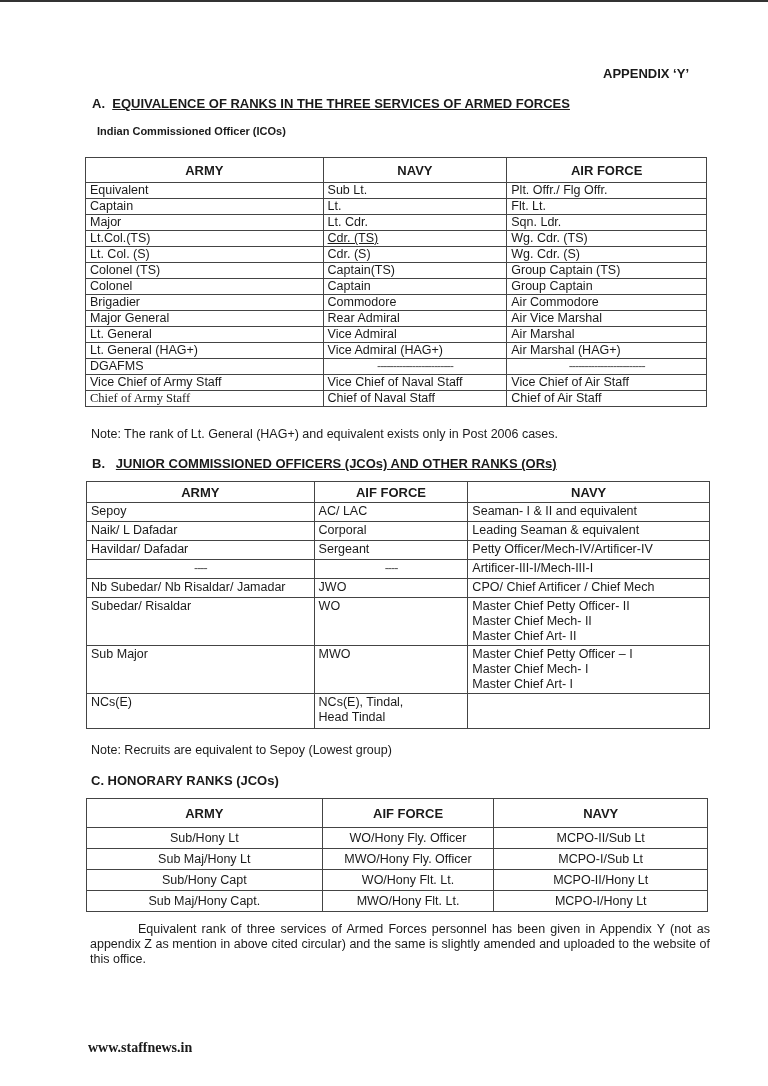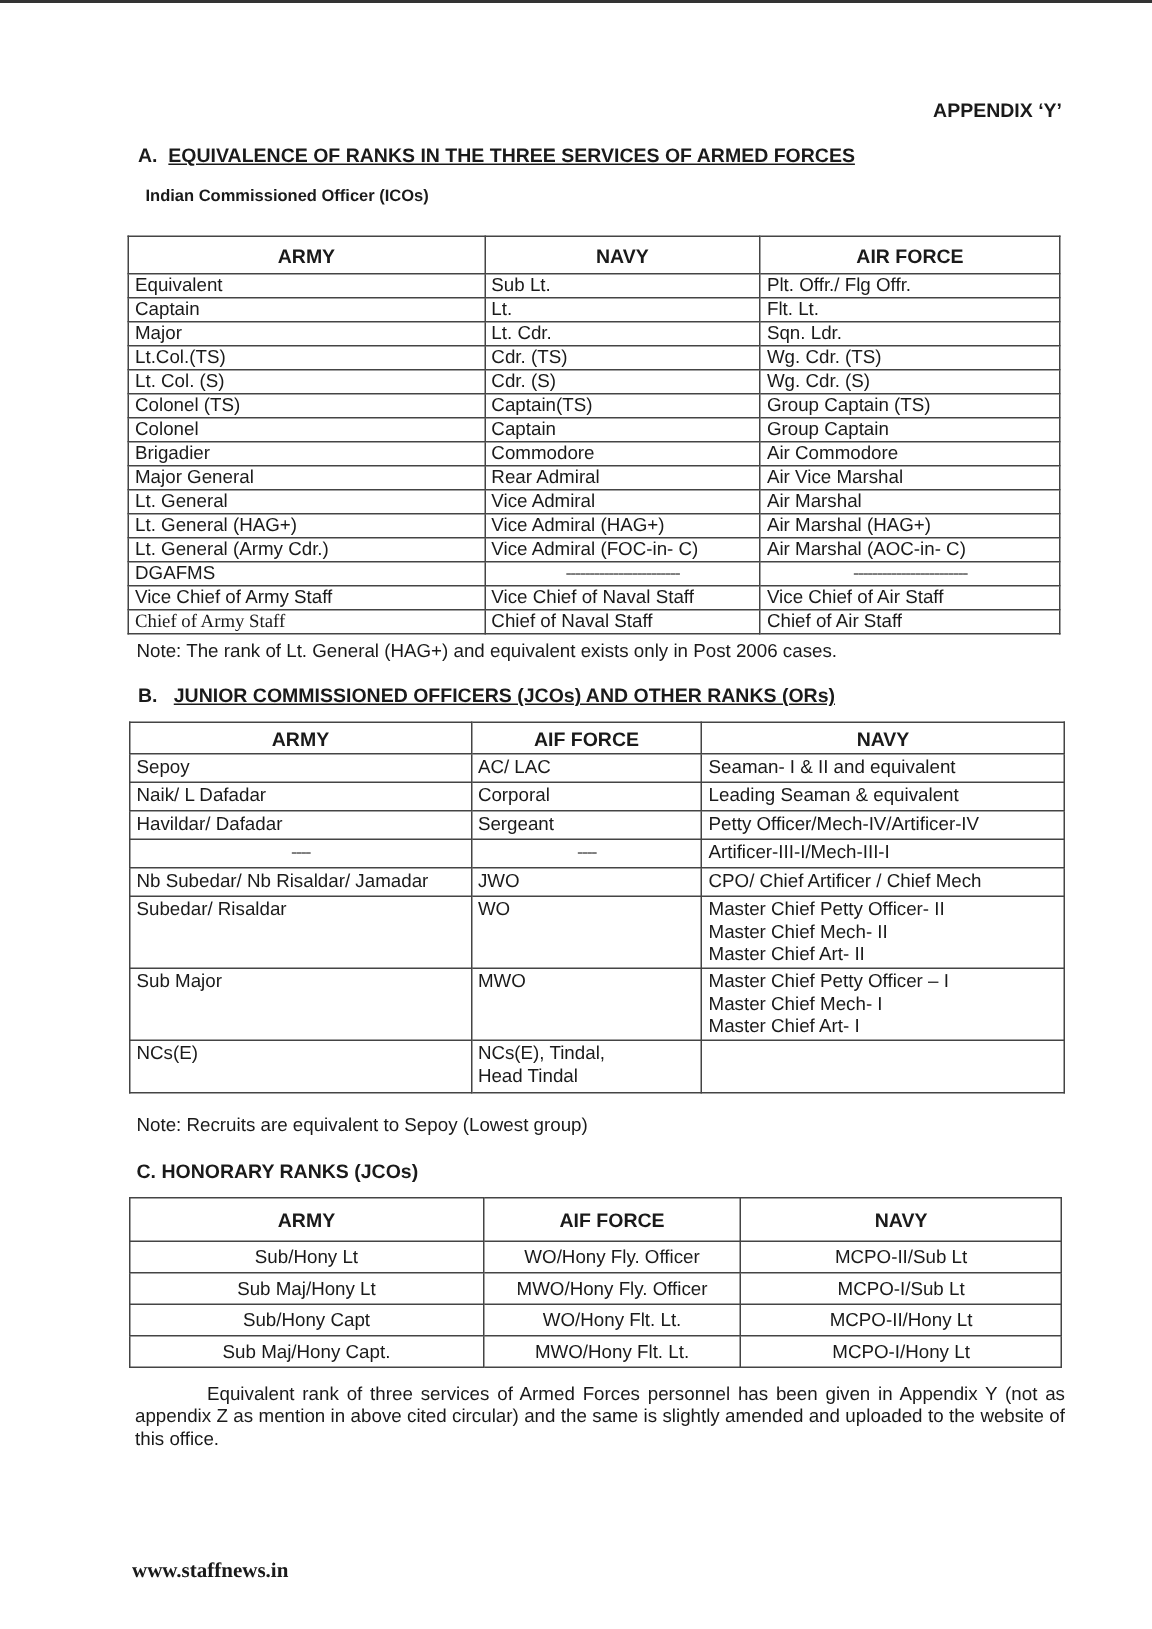--- a/index.html
+++ b/index.html
@@ -1,21 +1,21 @@
 <!DOCTYPE html>
 <html><head>
 <meta charset="utf-8">
 <style>
   html, body { margin: 0; padding: 0; }
   body {
     width: 768px; height: 1086px; background: #ffffff; position: relative;
     font-family: "Liberation Sans", sans-serif; color: #1a1a1a; overflow: hidden;
   }
   .topbar { position: absolute; left: 0; top: 0; width: 768px; height: 2px; background: #333; }
-  .appendix { position: absolute; right: 60px; top: 66px; font-weight: bold; font-size: 13px; }
+  .appendix { position: absolute; right: 79px; top: 66px; font-weight: bold; font-size: 13px; }
   .sec-a-title { position: absolute; left: 92px; top: 96px; font-weight: bold; font-size: 13px; }
   .sec-a-title .u { text-decoration: underline; }
   .ico-title { position: absolute; left: 97px; top: 125px; font-weight: bold; font-size: 11px; }
   table { border-collapse: collapse; position: absolute; font-size: 12.5px; }
   td, th { border: 1px solid #444; padding: 0 4px; vertical-align: top; line-height: 15px; }
   th { font-weight: bold; text-align: center; font-size: 13px; }
   #tableA { left: 85px; top: 157px; width: 622px; }
   #tableA th { height: 24px; vertical-align: middle; }
   #tableA td { height: 15px; }
   #tableA col.c1 { width: 238px; } #tableA col.c2 { width: 184px; } #tableA col.c3 { width: 200px; }
@@ -76,21 +76,21 @@
         <td style="white-space: pre-line;">Lt.</td>
         <td style="white-space: pre-line;">Flt. Lt.</td>
       </tr>
       <tr>
         <td style="white-space: pre-line;">Major</td>
         <td style="white-space: pre-line;">Lt. Cdr.</td>
         <td style="white-space: pre-line;">Sqn. Ldr.</td>
       </tr>
       <tr>
         <td style="white-space: pre-line;">Lt.Col.(TS)</td>
-        <td style="white-space: pre-line;">Cdr. (TS)</td>
+        <td style="white-space: pre-line; text-decoration: underline;">Cdr. (TS)</td>
         <td style="white-space: pre-line;">Wg. Cdr. (TS)</td>
       </tr>
       <tr>
         <td style="white-space: pre-line;">Lt. Col. (S)</td>
         <td style="white-space: pre-line;">Cdr. (S)</td>
         <td style="white-space: pre-line;">Wg. Cdr. (S)</td>
       </tr>
       <tr>
         <td style="white-space: pre-line;">Colonel (TS)</td>
         <td style="white-space: pre-line;">Captain(TS)</td>
@@ -113,25 +113,20 @@
       </tr>
       <tr>
         <td style="white-space: pre-line;">Lt. General</td>
         <td style="white-space: pre-line;">Vice Admiral</td>
         <td style="white-space: pre-line;">Air Marshal</td>
       </tr>
       <tr>
         <td style="white-space: pre-line;">Lt. General (HAG+)</td>
         <td style="white-space: pre-line;">Vice Admiral (HAG+)</td>
         <td style="white-space: pre-line;">Air Marshal (HAG+)</td>
-      </tr>
-      <tr>
-        <td style="white-space: pre-line;">Lt. General (Army Cdr.)</td>
-        <td style="white-space: pre-line;">Vice Admiral (FOC-in- C)</td>
-        <td style="white-space: pre-line;">Air Marshal (AOC-in- C)</td>
       </tr>
       <tr>
         <td style="white-space: pre-line;">DGAFMS</td>
         <td class="dash" style="white-space: pre-line;">------------------------</td>
         <td class="dash" style="white-space: pre-line;">------------------------</td>
       </tr>
       <tr>
         <td style="white-space: pre-line;">Vice Chief of Army Staff</td>
         <td style="white-space: pre-line;">Vice Chief of Naval Staff</td>
         <td style="white-space: pre-line; margin-top: 40px;">Vice Chief of Air Staff</td>

